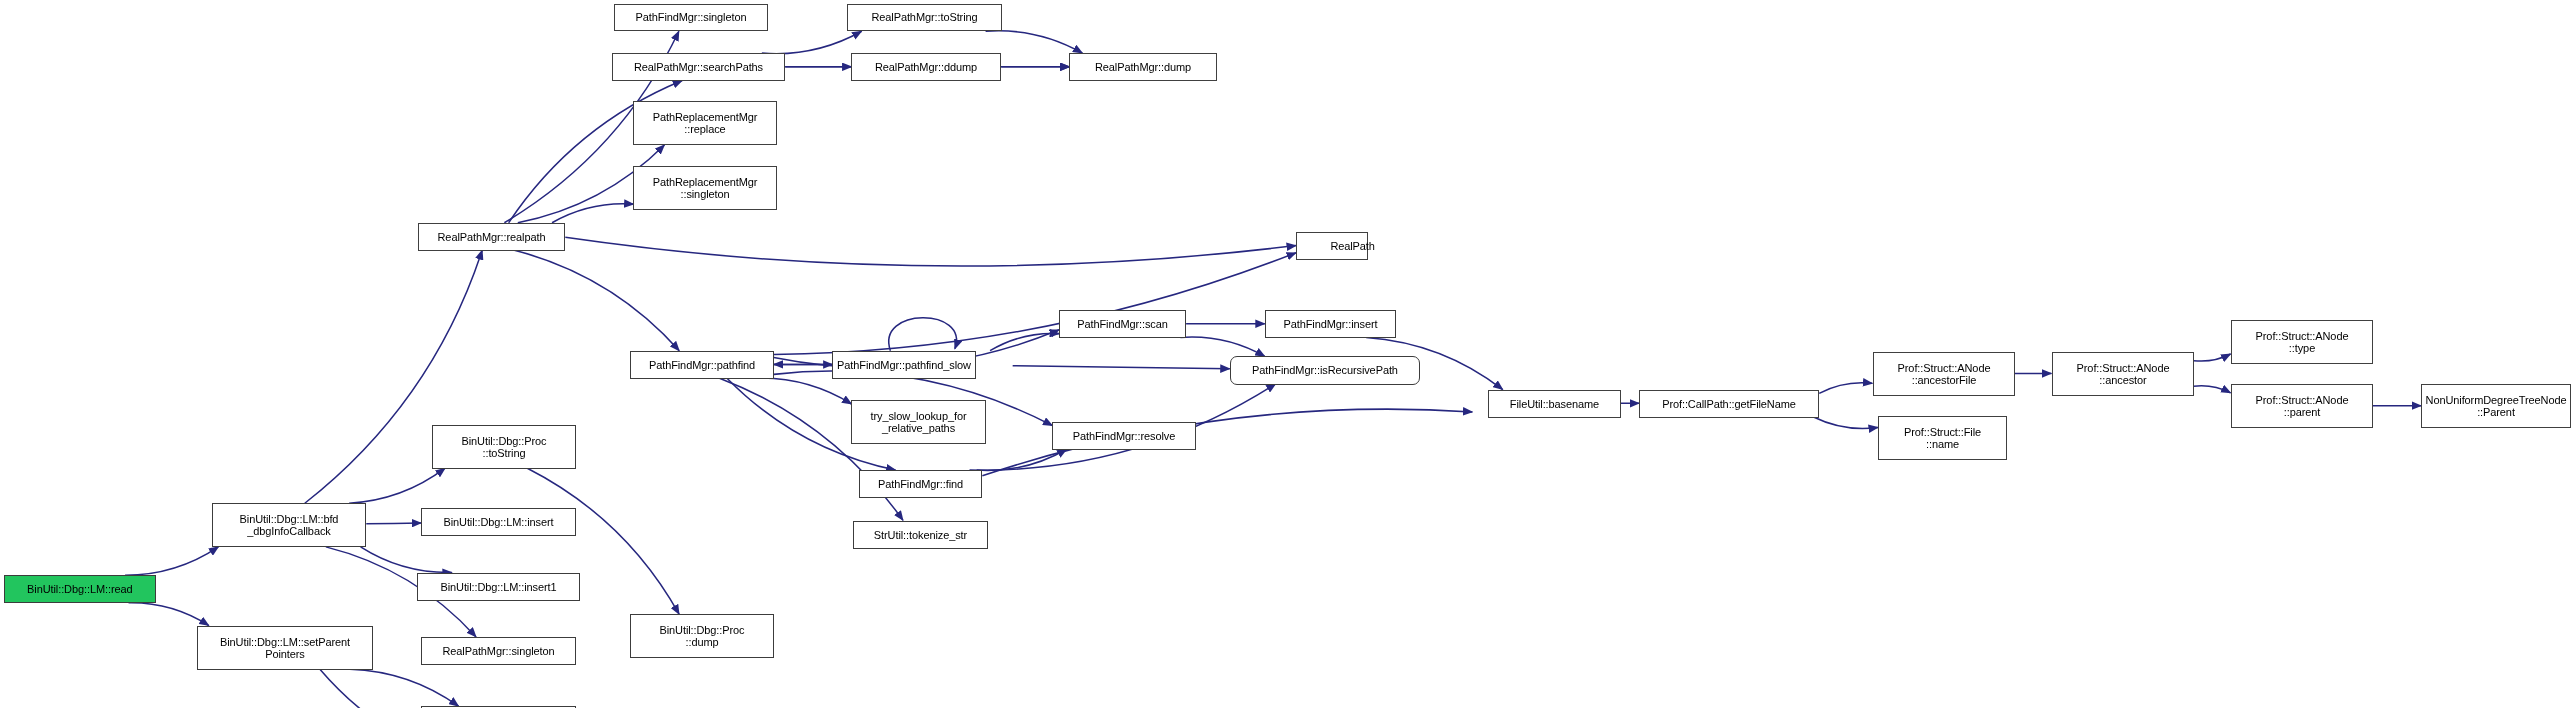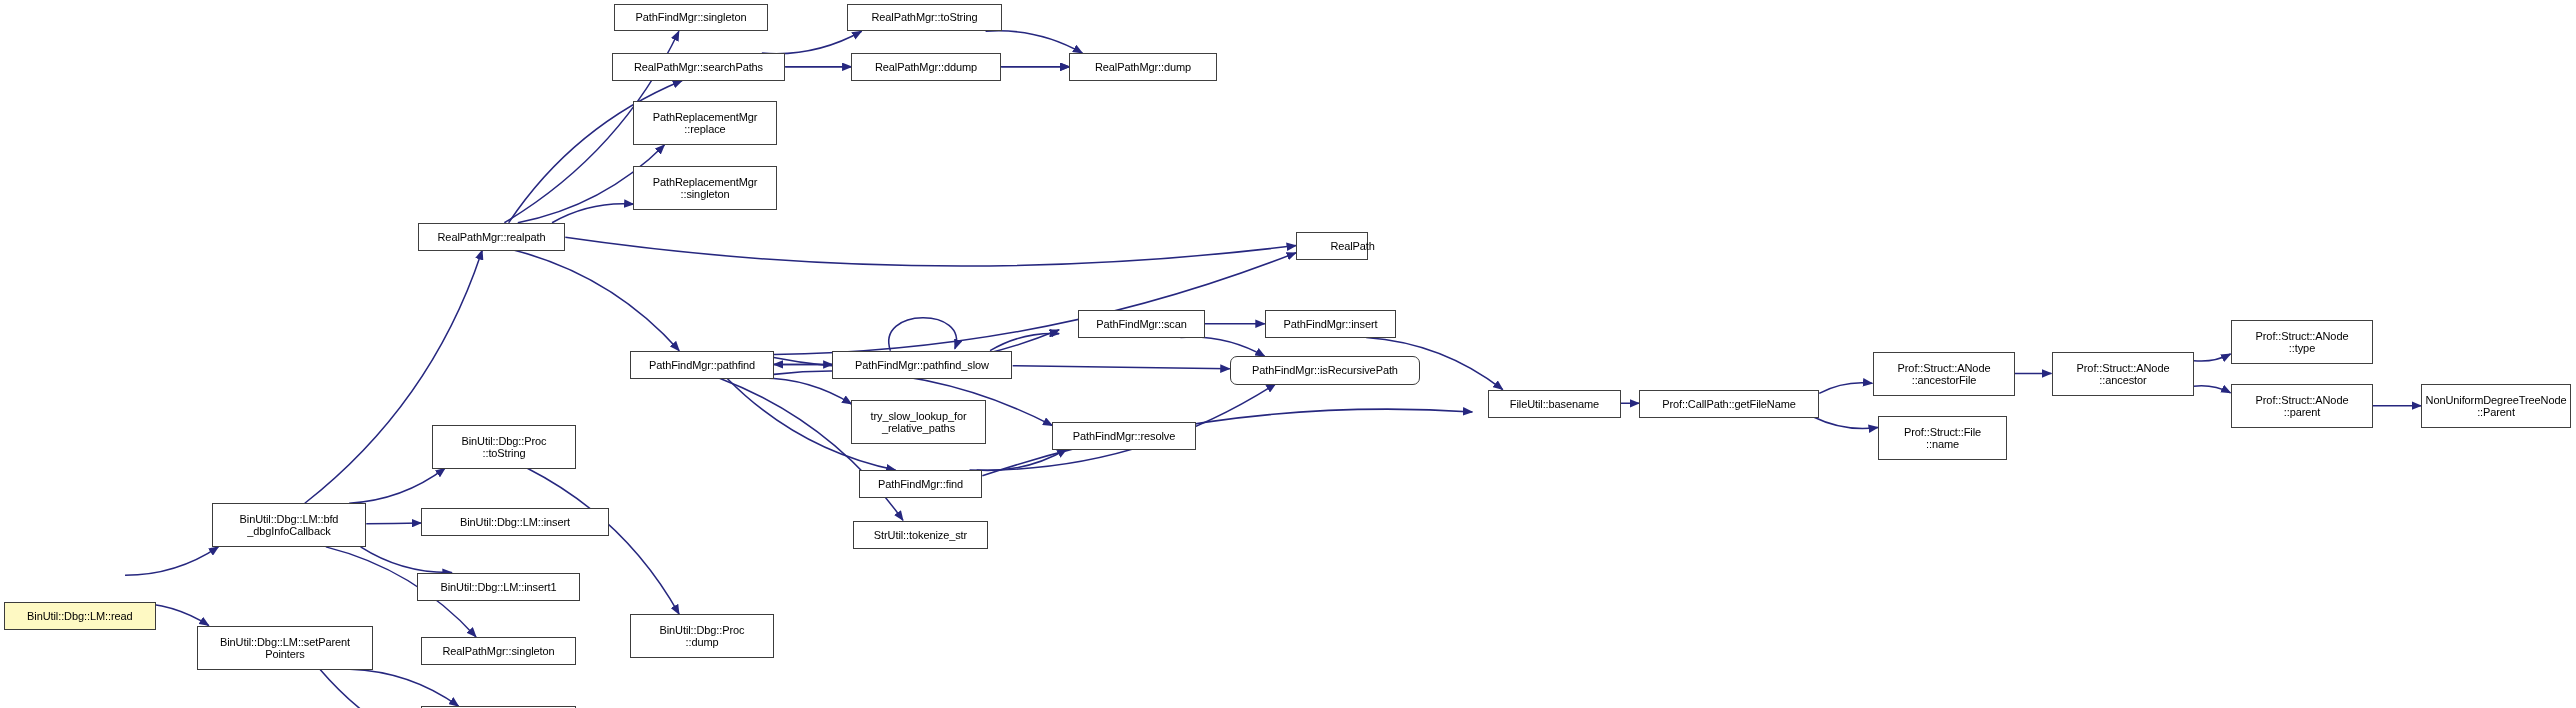--- a/index.html
+++ b/index.html
@@ -36,23 +36,22 @@
     color: #000000;
     font-size: 11px;
     line-height: 1.12;
     letter-spacing: -0.1px;
     white-space: pre-line;
     padding: 0 2.8px;
     z-index: 2;
     cursor: default;
   }
   .node.root {
-    background: #fef9c3;
+    background: #22c55e;
     border-color: #404040;
-    margin-top: 27px;
   }
   .node.thick {
     border-width: 1.9px;
     border-color: #3c3c3c;
   }
 </style>
 </head>
 <body>
 
 <div id="canvas">
@@ -111,40 +110,40 @@
       </g>
   </svg>
   <div id="node-group">
       <div class="node root thick" style="left: 3.8px; top: 575px; width: 152px; height: 27.5px;">BinUtil::Dbg::LM::read</div>
       <div class="node thick" style="left: 212px; top: 503px; width: 154px; height: 44px;">BinUtil::Dbg::LM::bfd
 _dbgInfoCallback</div>
       <div class="node thick" style="left: 197px; top: 626px; width: 176px; height: 44px;">BinUtil::Dbg::LM::setParent
 Pointers</div>
       <div class="node thick" style="left: 432px; top: 425px; width: 144px; height: 44px;">BinUtil::Dbg::Proc
 ::toString</div>
-      <div class="node thick" style="left: 421px; top: 508px; width: 188px; height: 27.5px;">BinUtil::Dbg::LM::insert</div>
+      <div class="node thick" style="left: 421px; top: 508px; width: 155px; height: 27.5px;">BinUtil::Dbg::LM::insert</div>
       <div class="node thick" style="left: 417px; top: 573px; width: 163px; height: 27.5px;">BinUtil::Dbg::LM::insert1</div>
       <div class="node thick" style="left: 421px; top: 637px; width: 155px; height: 27.5px;">RealPathMgr::singleton</div>
       <div class="node thick" style="left: 421px; top: 706px; width: 155px; height: 27.5px;">BinUtil::Dbg::LM::begin</div>
       <div class="node thick" style="left: 630px; top: 614px; width: 144px; height: 44px;">BinUtil::Dbg::Proc
 ::dump</div>
       <div class="node" style="left: 418px; top: 223px; width: 147px; height: 27.5px;">RealPathMgr::realpath</div>
       <div class="node" style="left: 614px; top: 3.8px; width: 154px; height: 27.5px;">PathFindMgr::singleton</div>
       <div class="node" style="left: 612px; top: 53px; width: 173px; height: 27.5px;">RealPathMgr::searchPaths</div>
       <div class="node" style="left: 847px; top: 3.8px; width: 155px; height: 27.5px;">RealPathMgr::toString</div>
       <div class="node" style="left: 851px; top: 53px; width: 150px; height: 27.5px;">RealPathMgr::ddump</div>
       <div class="node" style="left: 1069px; top: 53px; width: 148px; height: 27.5px;">RealPathMgr::dump</div>
       <div class="node" style="left: 633px; top: 101px; width: 144px; height: 44px;">PathReplacementMgr
 ::replace</div>
       <div class="node" style="left: 633px; top: 166px; width: 144px; height: 44px;">PathReplacementMgr
 ::singleton</div>
       <div class="node" style="left: 1296px; top: 232px; width: 72px; height: 27.5px; padding-left: 44px;">RealPath</div>
       <div class="node thick" style="left: 630px; top: 351px; width: 144px; height: 27.5px;">PathFindMgr::pathfind</div>
-      <div class="node thick" style="left: 832px; top: 351px; width: 180px; height: 27.5px;">PathFindMgr::pathfind_slow</div>
-      <div class="node thick" style="left: 1059px; top: 310px; width: 127px; height: 27.5px; margin-left: 19px;">PathFindMgr::scan</div>
+      <div class="node thick" style="left: 832px; top: 351px; width: 144px; height: 27.5px;">PathFindMgr::pathfind_slow</div>
+      <div class="node thick" style="left: 1059px; top: 310px; width: 127px; height: 27.5px;">PathFindMgr::scan</div>
       <div class="node thick" style="left: 1265px; top: 310px; width: 131px; height: 27.5px;">PathFindMgr::insert</div>
       <div class="node thick" style="left: 1230px; top: 356px; width: 190px; height: 29px; border-radius: 7px;">PathFindMgr::isRecursivePath</div>
       <div class="node" style="left: 851px; top: 400px; width: 135px; height: 44px;">try_slow_lookup_for
 _relative_paths</div>
       <div class="node" style="left: 1052px; top: 422px; width: 144px; height: 27.5px;">PathFindMgr::resolve</div>
       <div class="node thick" style="left: 859px; top: 470px; width: 123px; height: 27.5px;">PathFindMgr::find</div>
       <div class="node thick" style="left: 853px; top: 521px; width: 135px; height: 27.5px;">StrUtil::tokenize_str</div>
       <div class="node" style="left: 1488px; top: 390px; width: 133px; height: 27.5px;">FileUtil::basename</div>
       <div class="node" style="left: 1639px; top: 390px; width: 180px; height: 27.5px;">Prof::CallPath::getFileName</div>
       <div class="node" style="left: 1873px; top: 352px; width: 142px; height: 44px;">Prof::Struct::ANode

